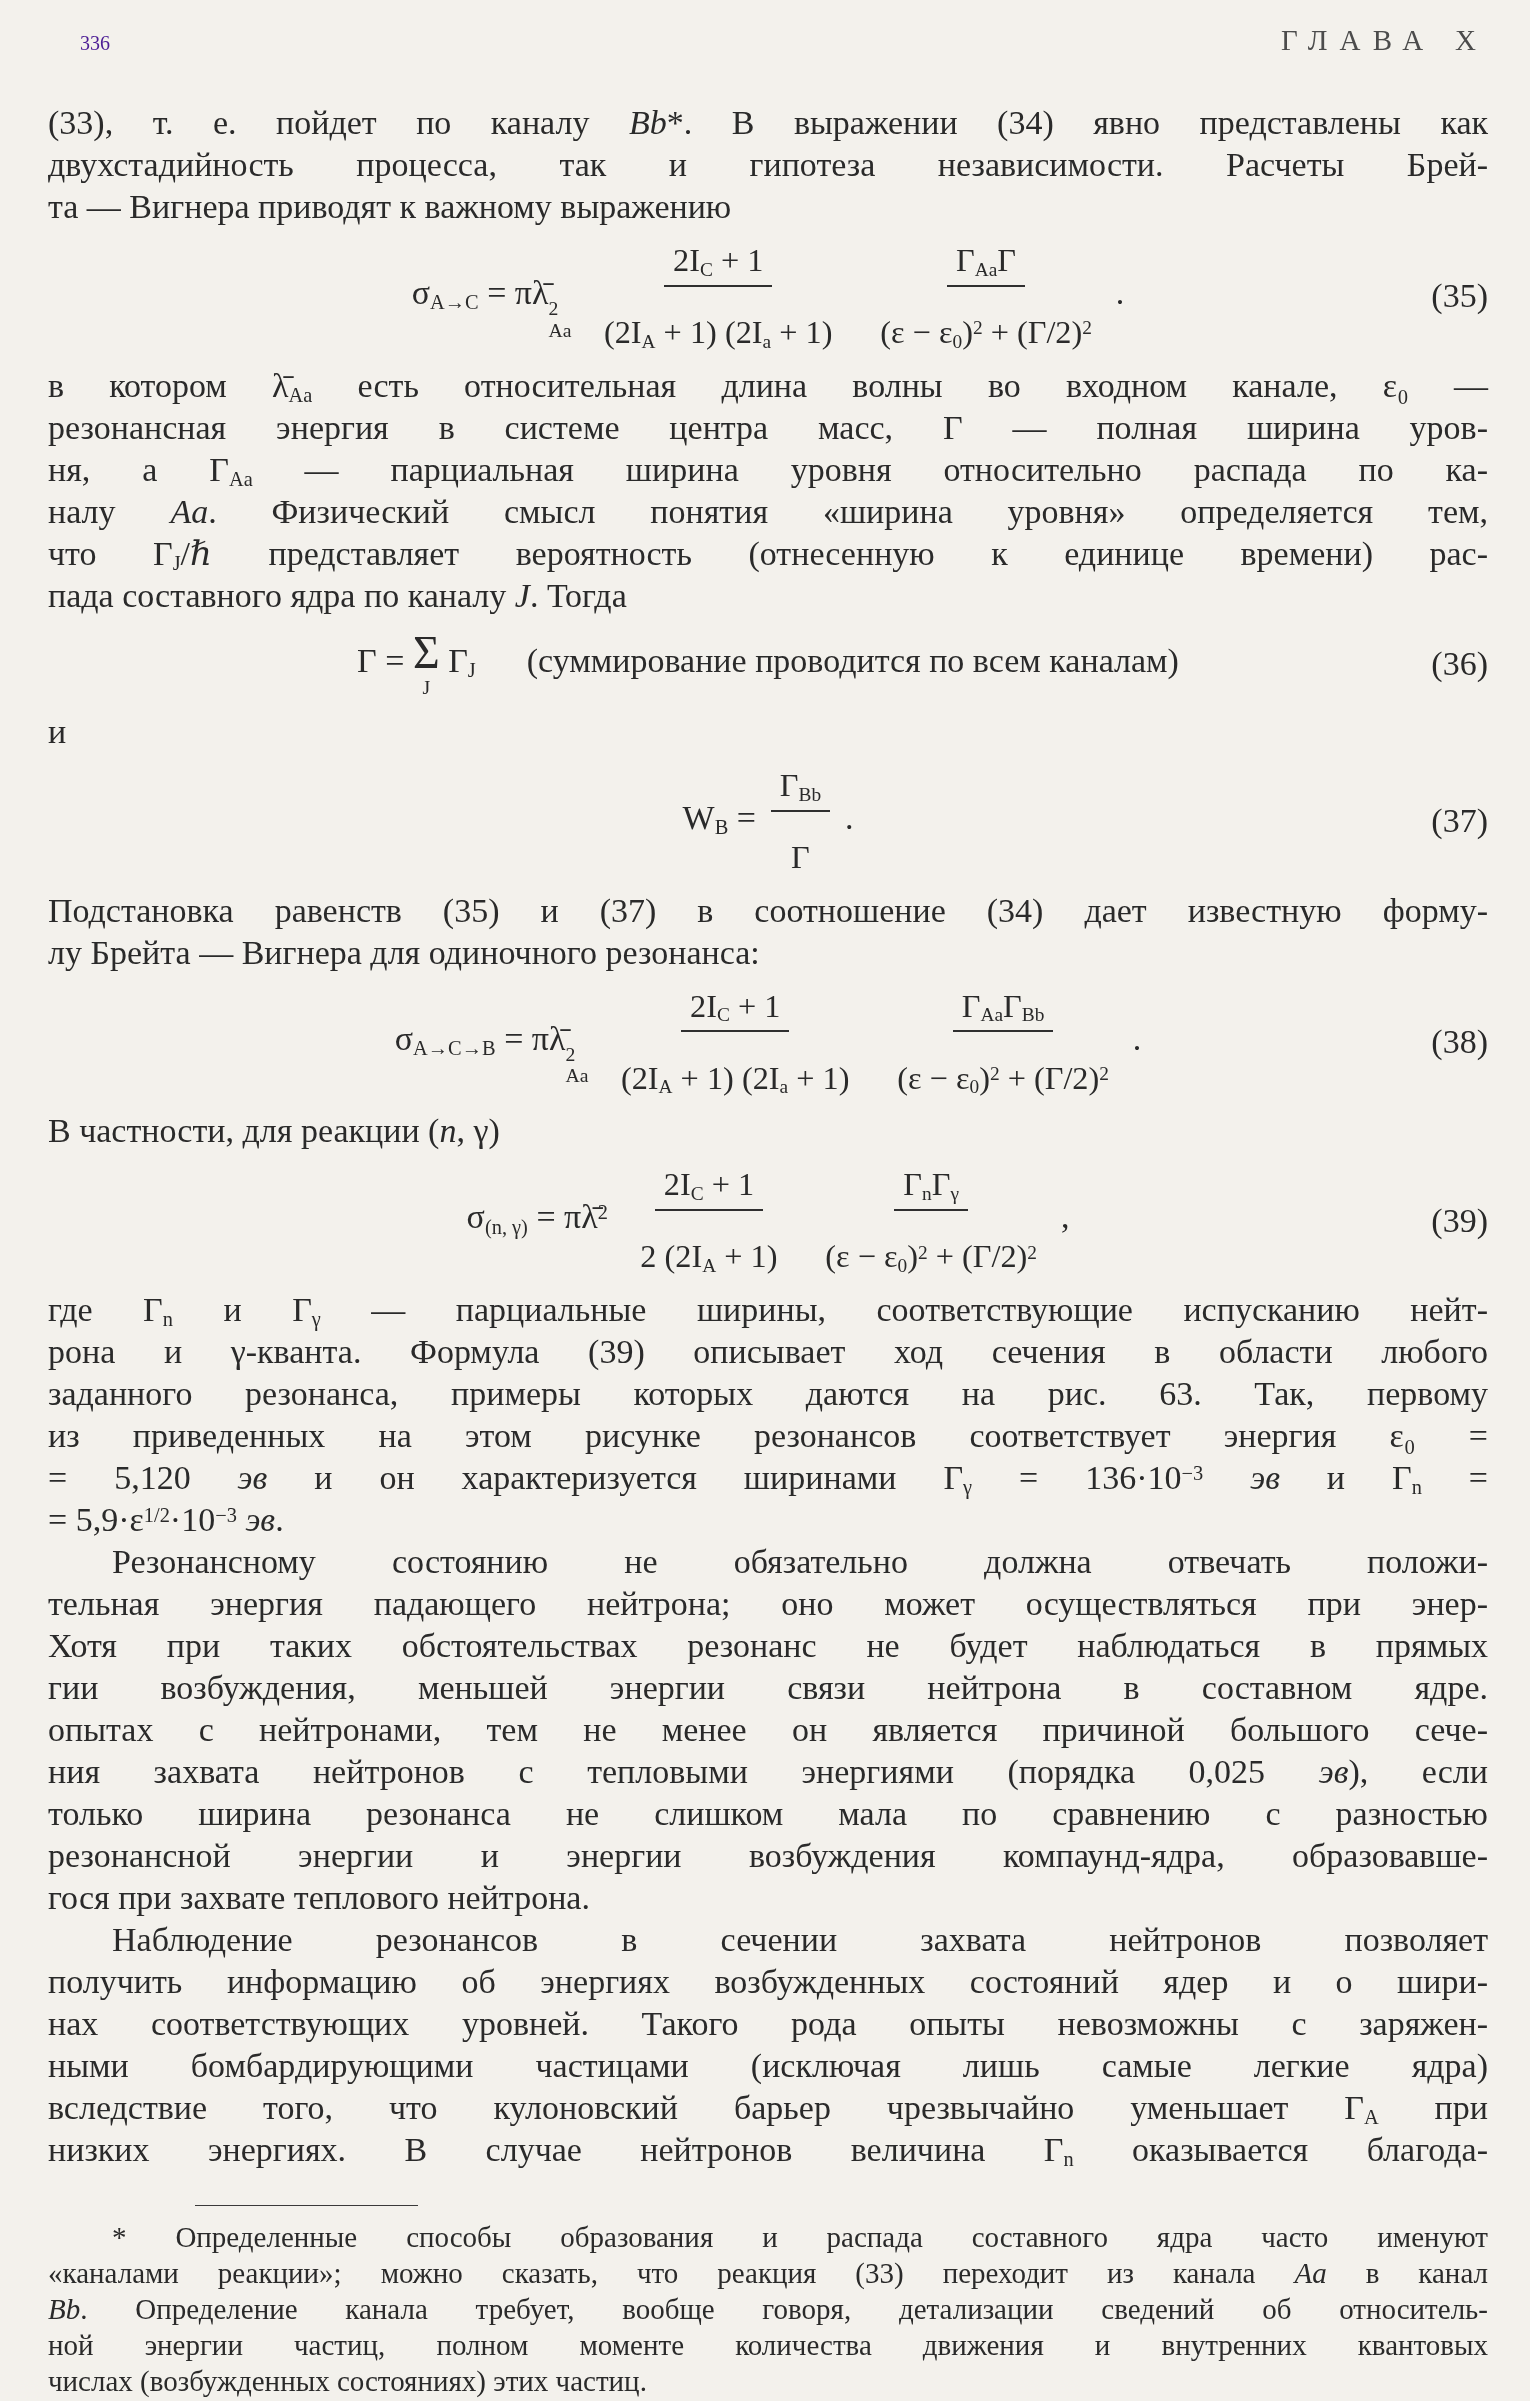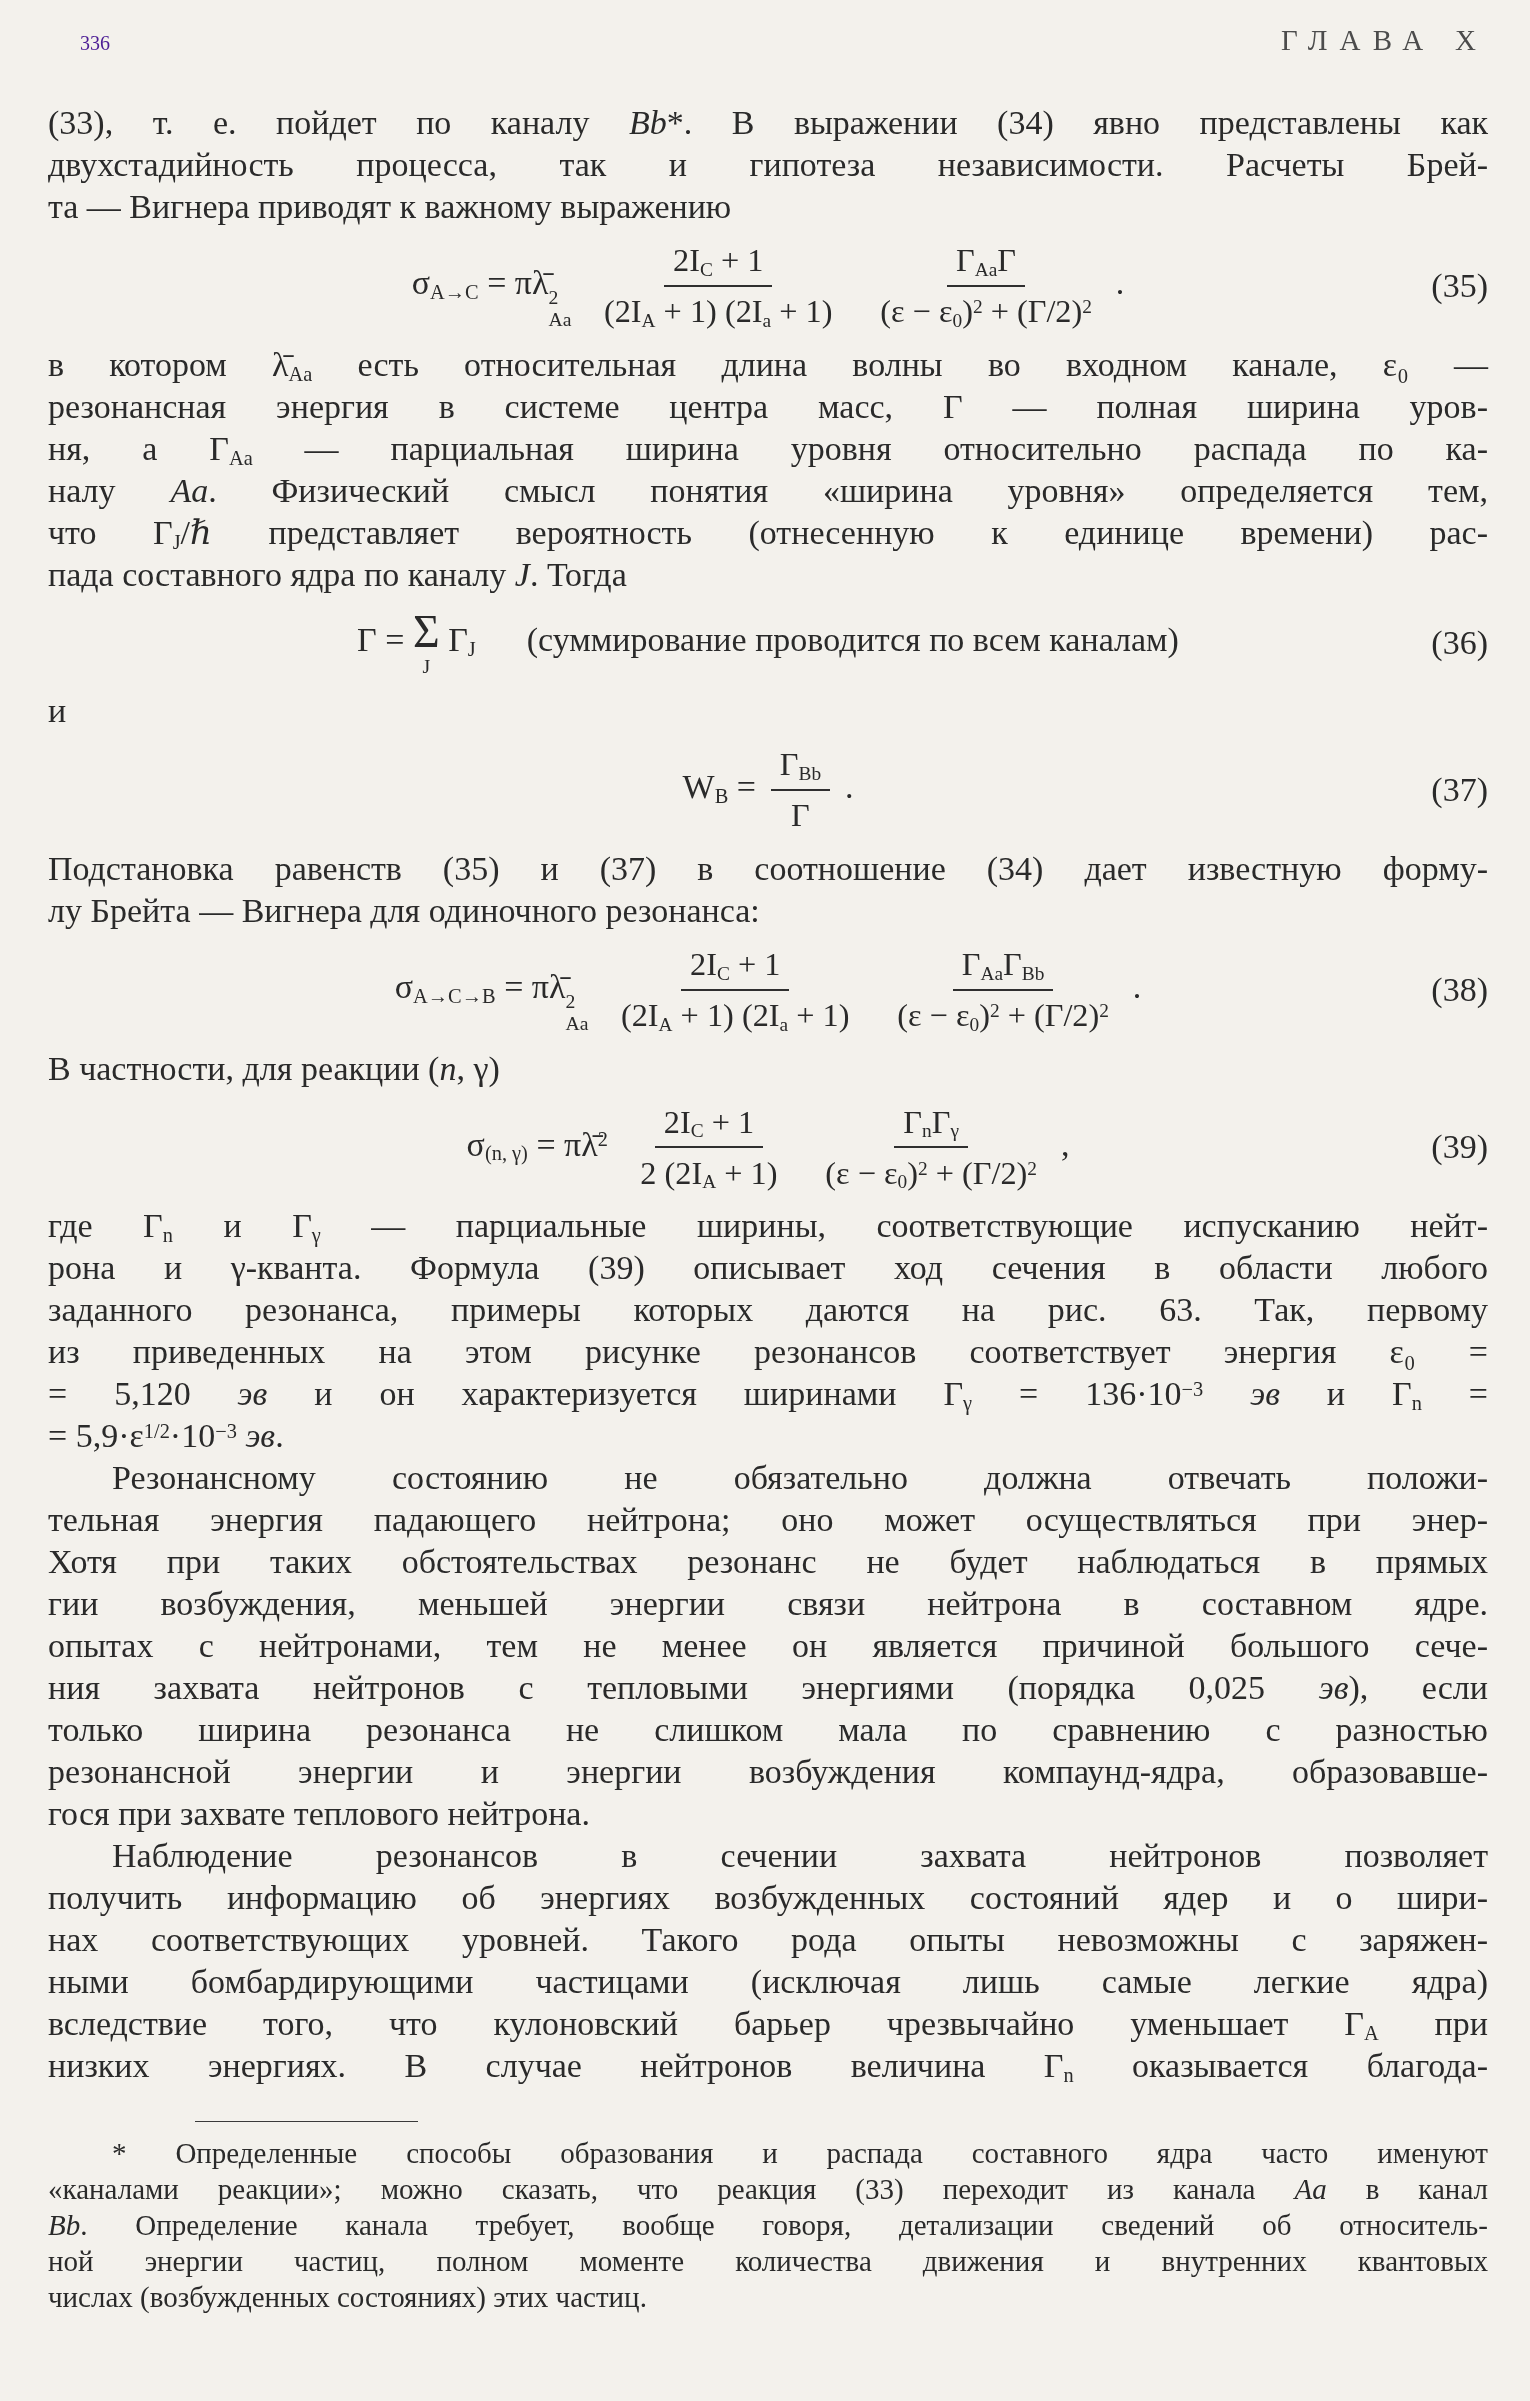--- a/index.html
+++ b/index.html
@@ -17,21 +17,21 @@
   .tline{text-align:justify;text-align-last:justify;}
   .tline.last{text-align-last:left;}
   .para.indent .tline:first-child{text-indent:64px;}
   .equation{position:relative;text-align:center;margin:13px 0;line-height:1.15;}
   .eqbody{display:inline-block;}
   .eqbody span{white-space:pre;}
   .eqnum{position:absolute;right:0;top:50%;transform:translateY(-50%);}
   sub,sup{font-size:0.6em;line-height:0;position:relative;vertical-align:baseline;}
   sub{top:0.25em;}
   sup{top:-0.45em;}
-  .frac{display:inline-flex;flex-direction:column;align-items:center;vertical-align:middle;margin:0 6.4px;font-size:0.95em;line-height:1.2;}
+  .frac{display:inline-flex;flex-direction:column;align-items:center;vertical-align:middle;margin:0 6.4px;font-size:0.95em;line-height:1.2;gap:21px;}
   .fnum{padding:0 9px 5.1px;border-bottom:2.6px solid #2f2f2f;}
   .fden{padding:5.1px 9px 0;}
   .ss{display:inline-flex;flex-direction:column;align-items:flex-start;font-size:0.58em;line-height:1.1;vertical-align:-0.55em;}
   .bigop{display:inline-flex;flex-direction:column;align-items:center;vertical-align:middle;line-height:1;}
   .opsym{font-size:1.35em;}
   .under{font-size:0.58em;margin-top:2.6px;}
   .fnrule{width:223px;border-top:1.9px solid #3a3a3a;margin:34px 0 12.8px 147px;}
   .footnote{font-size:29px;line-height:36px;}
   .footnote .tline:first-child{text-indent:57px;}
   i{font-style:italic;}

